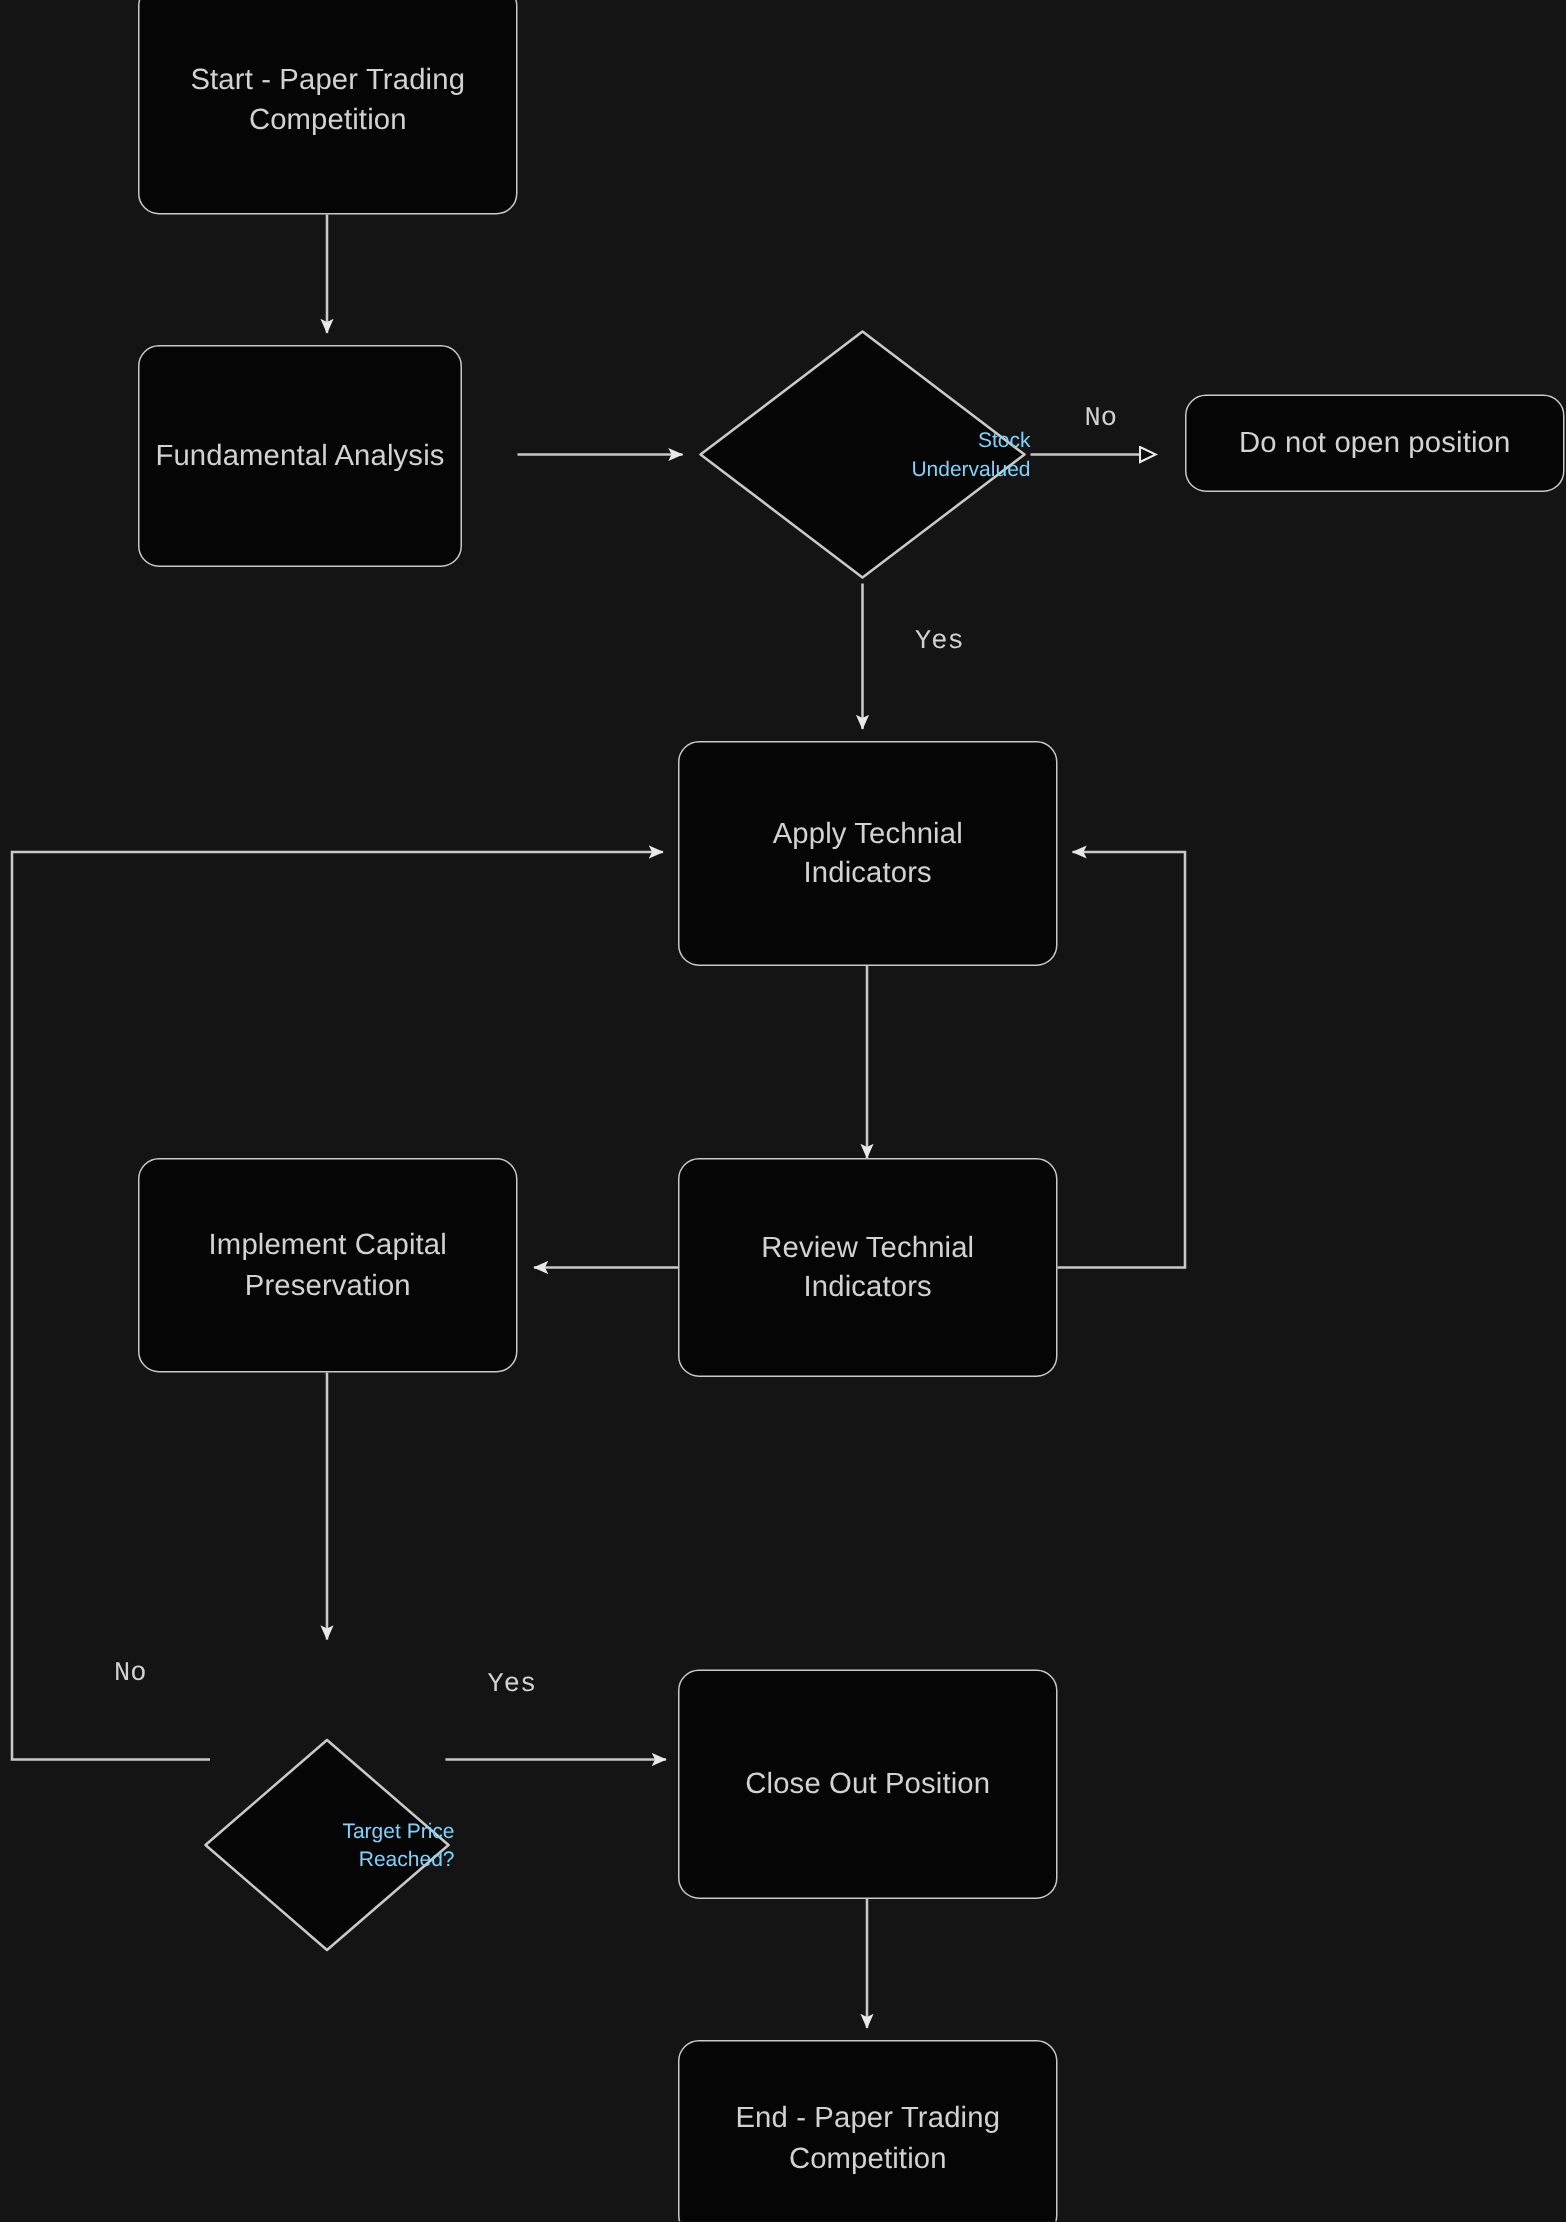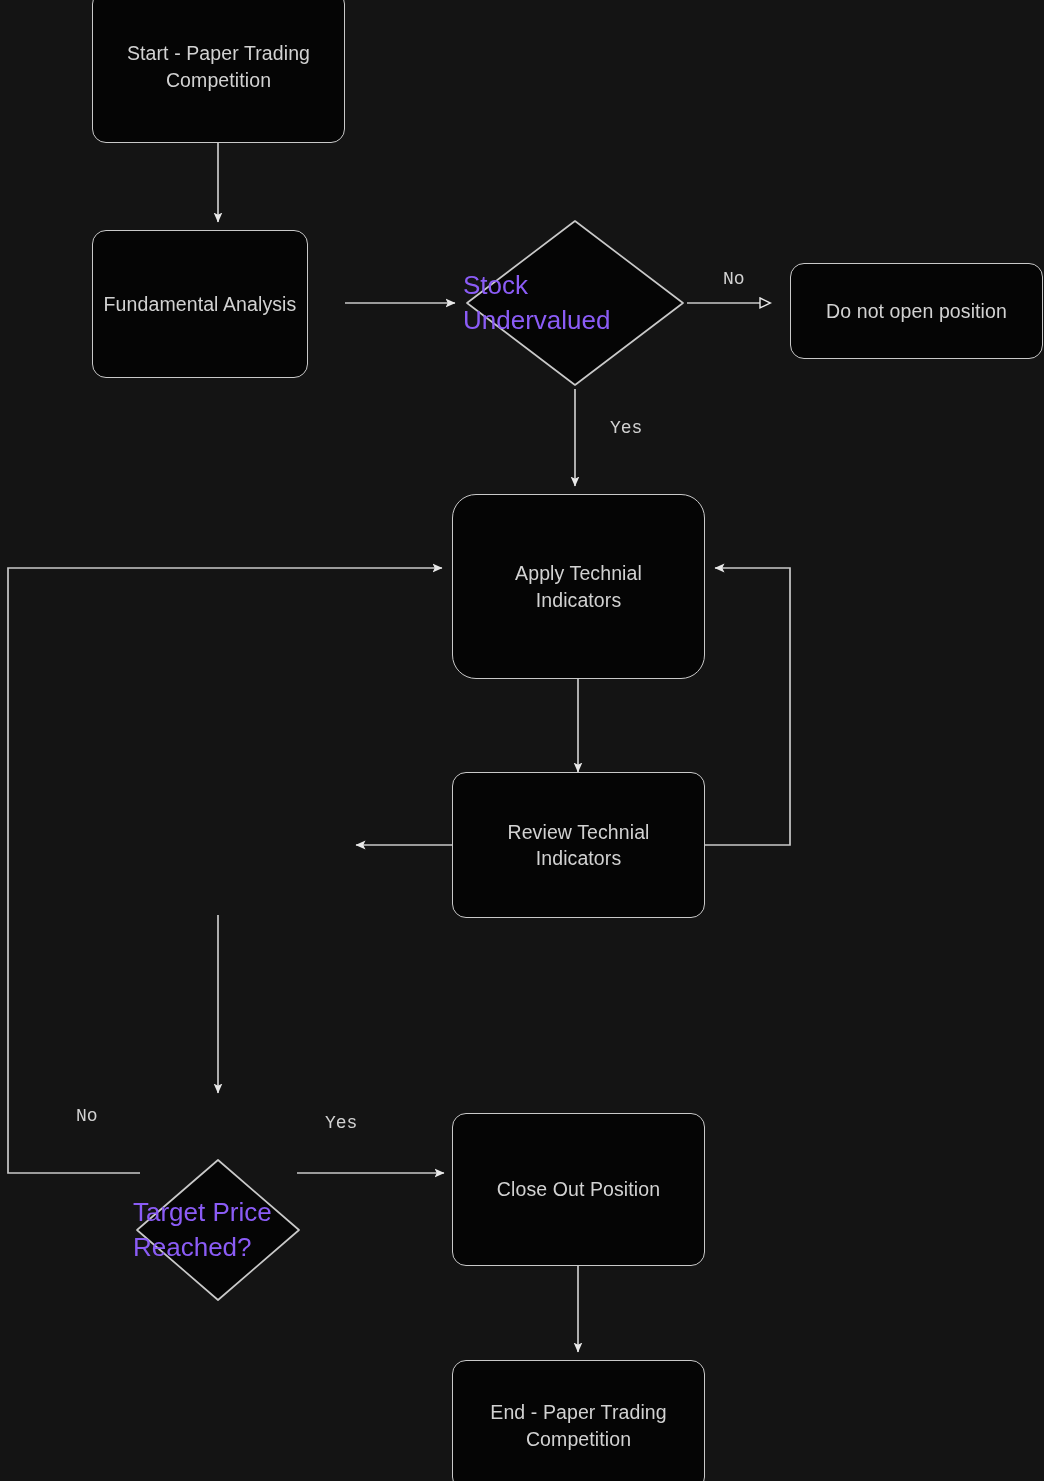--- a/index.html
+++ b/index.html
@@ -52,24 +52,24 @@
     justify-content: center;
   }
   .diamond svg {
     position: absolute;
     left: 0;
     top: 0;
   }
   .diamond .label {
     position: relative;
     z-index: 2;
-    color: #8b5cf6;
-    font-size: 26px;
+    color: #7dd3fc;
+    font-size: 14px;
     line-height: 1.35;
-    text-align: left;
+    text-align: right;
     white-space: pre-line;
     width: 150%;
   }
   .edge-label {
     position: absolute;
     color: #d2d2d2;
     font-size: 18px;
     font-family: Liberation Mono, monospace;
     white-space: nowrap;
   }
@@ -124,34 +124,38 @@
   </div>
 
   <div class="diamond" style="left:463px; top:217px; width:224px; height:172px;">
     <svg width="224" height="172" viewBox="0 0 224 172">
       <polygon points="112,4 220,86 112,168 4,86" fill="#050505" stroke="#c9c9c9" stroke-width="1.7" stroke-linejoin="round"></polygon>
     </svg>
     <span class="label">Stock
 Undervalued</span>
   </div>
 
-  <div class="node" style="left:790px; top:263px; width:253px; height:96px;">
+  <div class="node" style="left:790px; top:263px; width:253px; height:65px;">
     <span class="label">Do not open position</span>
   </div>
 
-  <div class="node" style="left:452px; top:494px; width:253px; height:185px;border-radius:24px;">
+  <div class="node" style="left:452px; top:494px; width:253px; height:150px;">
     <span class="label">Apply Technial
 Indicators</span>
   </div>
 
   <div class="node" style="left:452px; top:772px; width:253px; height:146px;">
     <span class="label">Review Technial
 Indicators</span>
   </div>
 
+  <div class="node" style="left:92px; top:772px; width:253px; height:143px;">
+    <span class="label">Implement Capital
+Preservation</span>
+  </div>
 
   <div class="diamond" style="left:133px; top:1156px; width:170px; height:148px;">
     <svg width="170" height="148" viewBox="0 0 170 148">
       <polygon points="85,4 166,74 85,144 4,74" fill="#050505" stroke="#c9c9c9" stroke-width="1.7" stroke-linejoin="round"></polygon>
     </svg>
     <span class="label">Target Price
 Reached?</span>
   </div>
 
   <div class="node" style="left:452px; top:1113px; width:253px; height:153px;">

